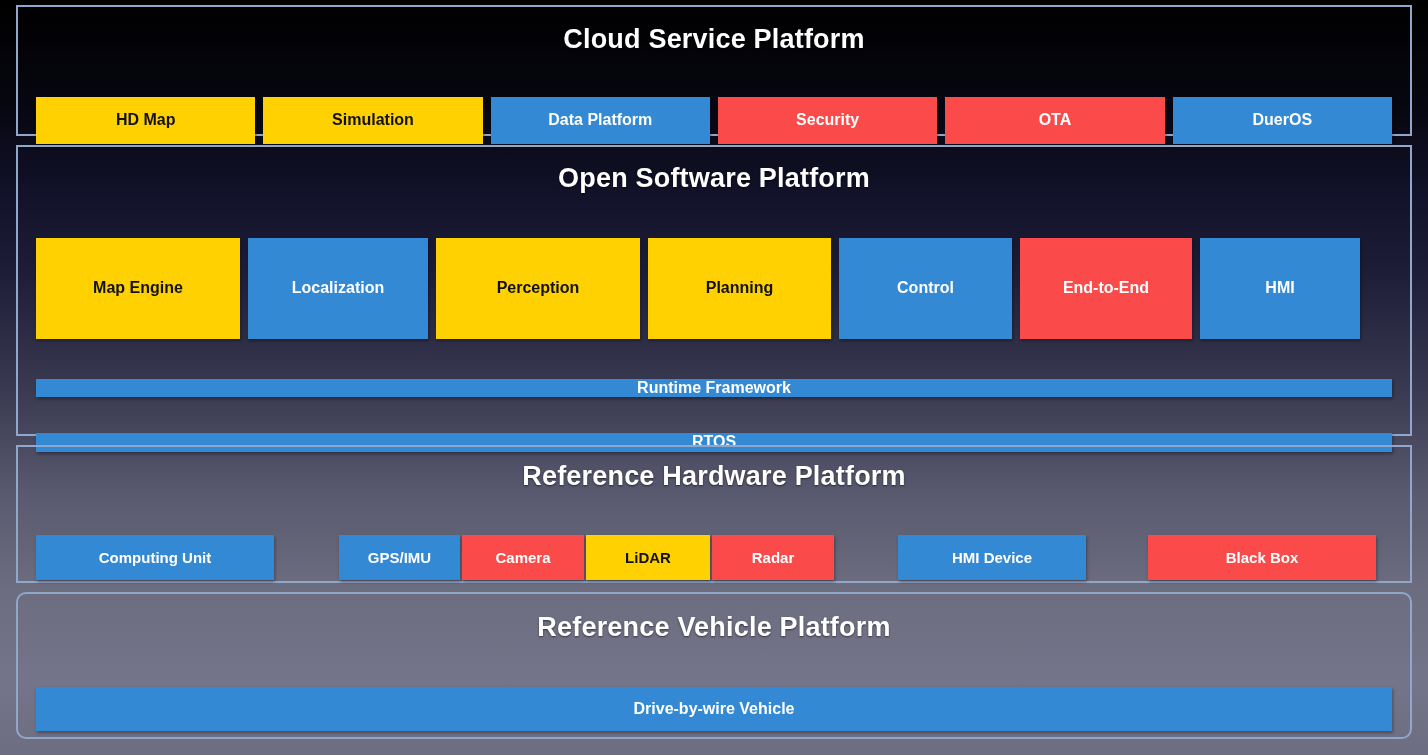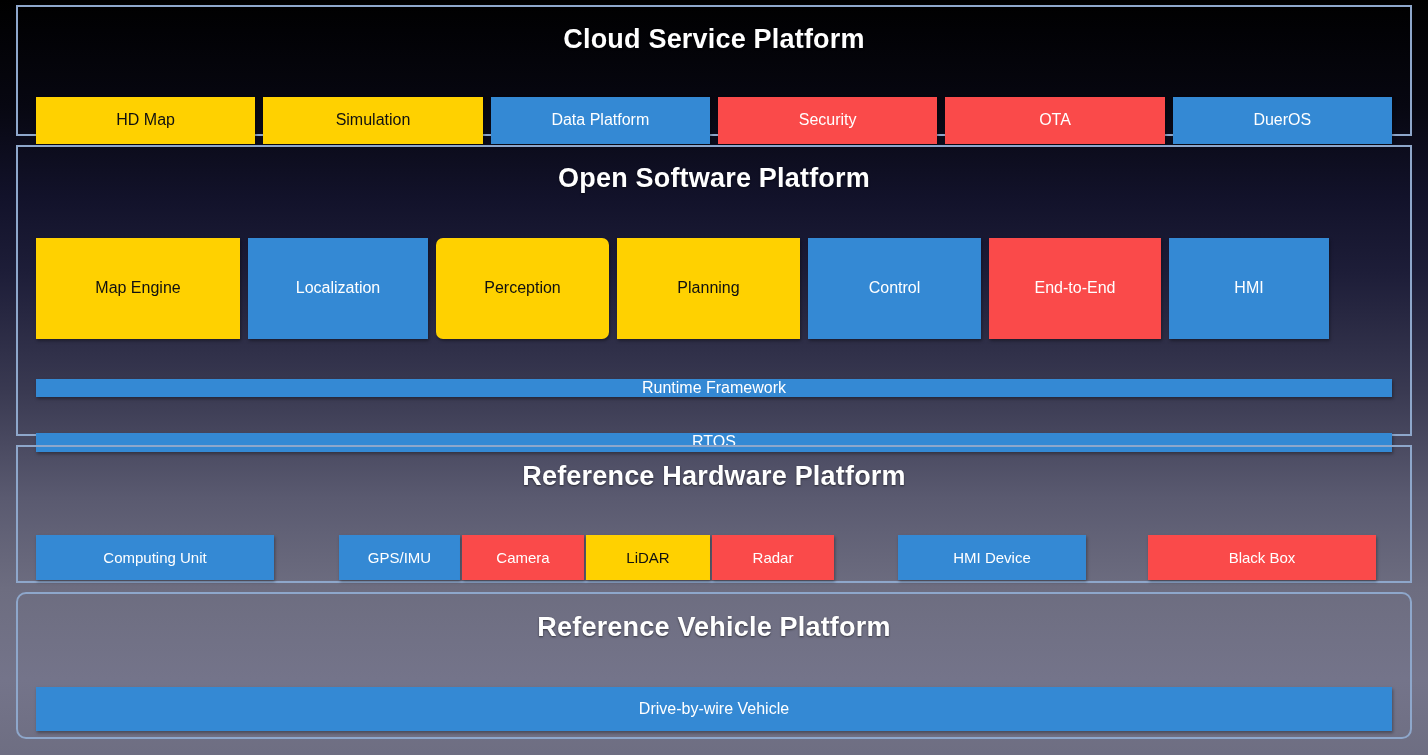--- a/index.html
+++ b/index.html
@@ -68,21 +68,21 @@
   #panel-software .panel-title { font-size: 27px; margin-top: 16px; }
   #row-software {
     display: flex;
     gap: 8px;
     margin-top: 20px;
     height: 101px;
   }
   #row-software .block { height: 101px; }
   .sw-0 { width: 204px; }
   .sw-1 { width: 180px; }
-  .sw-2 { width: 173px; border-radius: 7px; }
+  .sw-2 { width: 204px; }
   .sw-3 { width: 183px; }
   .sw-4 { width: 173px; }
   .sw-5 { width: 172px; }
   .sw-6 { width: 160px; }
 
   #bar-runtime, #bar-rtos {
     height: 32px;
     width: 100%;
   }
   #bar-runtime { margin-top: 16px; }
@@ -118,21 +118,21 @@
     width: 100%;
     margin-top: 20px;
   }
 
   
   .block {
     display: flex;
     align-items: center;
     justify-content: center;
     text-align: center;
-    font-weight: normal;
+    font-weight: bold;
     font-size: 15px;
     line-height: 1.15;
     box-shadow: 1px 2px 3px rgba(0,0,0,0.35);
   }
   .block.sz-lg { font-size: 16px; }
 
   .c-yellow { background: #ffd100; color: #111111; }
   .c-blue   { background: #3489d4; color: #ffffff; }
   .c-red    { background: #fa4a4a; color: #ffffff; }
   .spacer   { background: transparent; box-shadow: none; }

